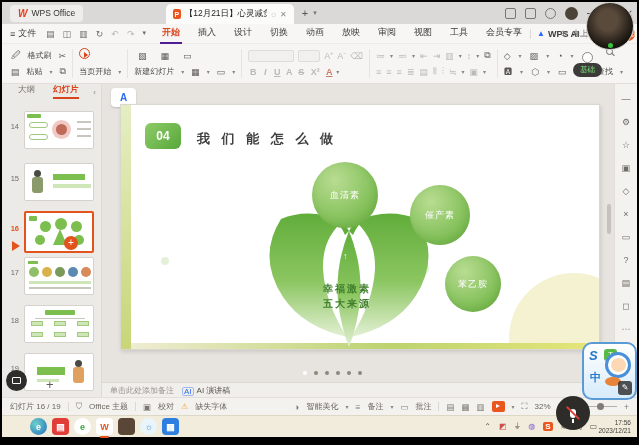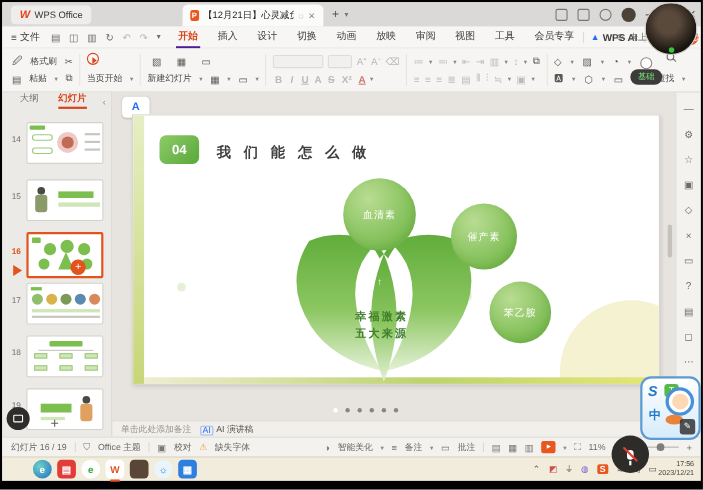--- a/index.html
+++ b/index.html
@@ -511,21 +511,21 @@
       <span class="caret">▾</span>
     <span class="sb-ic">▭</span>
     <span>批注</span>
     <span class="sdiv"></span>
     <span class="sb-ic">▤</span>
     <span class="sb-ic">▦</span>
     <span class="sb-ic">▥</span>
     <span class="sb-play"></span>
       <span class="caret">▾</span>
     <span class="sb-ic">⛶</span>
-    <span>11%</span>
+    <span>32%</span>
       <span class="caret">▾</span>
     <span class="sb-ic">—</span>
     <span class="zoom-slider">
         <span class="zoom-knob"></span>
       </span>
     <span class="sb-ic">+</span>
   </div>
 
   <div class="taskbar">
     <span class="tk tk-win">

